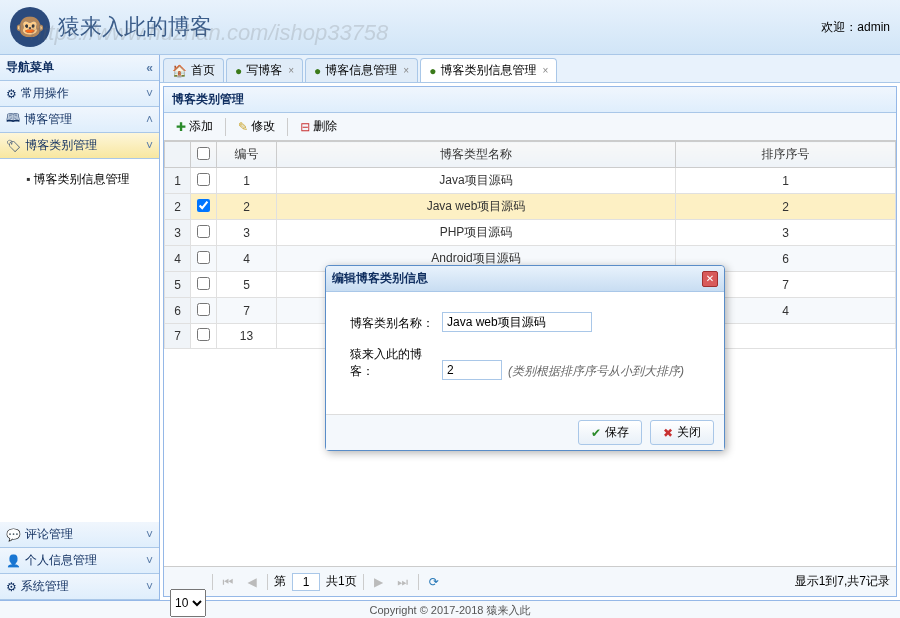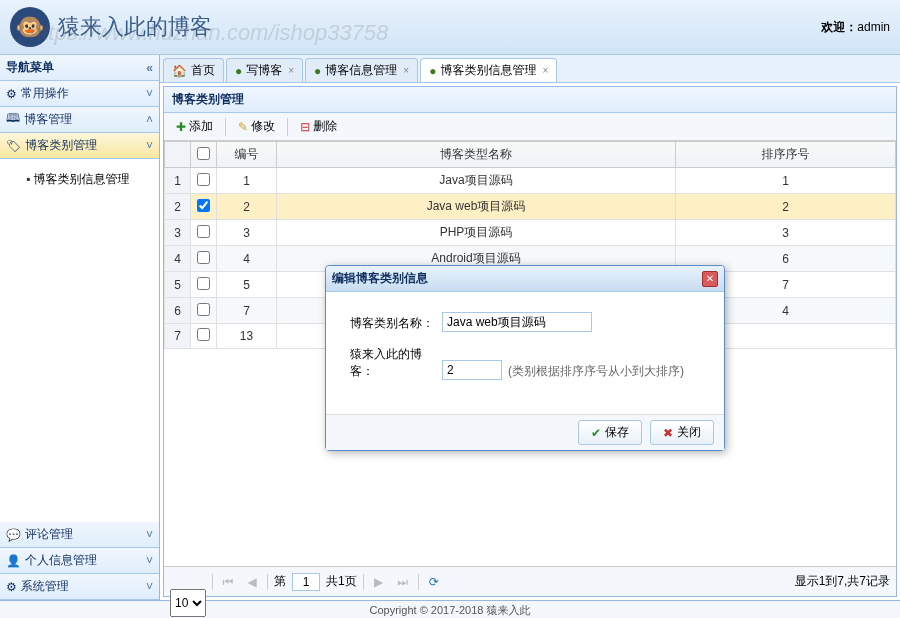--- a/index.html
+++ b/index.html
@@ -4,21 +4,21 @@
 <style>
 * { box-sizing: border-box; margin: 0; padding: 0; font-family: "Microsoft YaHei", Arial, sans-serif; font-size: 12px; }
 body { background: #fff; width: 900px; height: 618px; overflow: hidden; position: relative; }
 
 .header { height: 55px; background: linear-gradient(to bottom, #e8f2fc 0%, #d1e5f7 100%); border-bottom: 1px solid #a9c7e8; display: flex; align-items: center; justify-content: space-between; padding: 0 10px; }
 .logo-area { display: flex; align-items: center; gap: 8px; }
 .logo-img { width: 40px; height: 40px; background: #2b4a7c; border-radius: 50%; display: flex; align-items: center; justify-content: center; font-size: 24px; }
 .logo-img::after { content: "🐵"; }
 .header-title { font-size: 22px; color: #3b5d8a; font-weight: normal; font-family: cursive; }
 .welcome { font-size: 14px; }
-.welcome b { font-weight: bold; margin-left: 12px; }
+.welcome b { font-weight: normal; margin-left: 12px; }
 
 .watermark { position: absolute; top: 20px; left: 30px; font-size: 22px; color: rgba(100,100,100,0.2); font-style: italic; pointer-events: none; z-index: 2; }
 
 .main { display: flex; height: 545px; }
 .sidebar { width: 160px; border-right: 1px solid #95b8e7; background: #f4f8fc; display: flex; flex-direction: column; }
 .sidebar-header { height: 26px; background: linear-gradient(to bottom, #f0f6fd, #dfeefc); border-bottom: 1px solid #a9c7e8; display: flex; align-items: center; justify-content: space-between; padding: 0 6px; font-weight: bold; color: #0e2d5f; }
 .collapse-icon { color: #5a7ca8; cursor: pointer; }
 .accordion-item { height: 26px; background: linear-gradient(to bottom, #f0f6fd, #dfeefc); border-bottom: 1px solid #a9c7e8; display: flex; align-items: center; padding: 0 6px; cursor: pointer; color: #0e2d5f; }
 .accordion-item.active { background: linear-gradient(to bottom, #fdf6da, #f8e7a0); }
 .accordion-item .icon { margin-right: 4px; }
@@ -60,21 +60,21 @@
 .pager .info { margin-left: auto; }
 
 .dialog { position: absolute; top: 210px; left: 165px; width: 400px; border: 1px solid #5a8dc8; border-radius: 4px; background: #fff; box-shadow: 2px 2px 8px rgba(0,0,0,0.3); z-index: 100; }
 .dlg-title { height: 26px; background: linear-gradient(to bottom, #e8f2fc, #c8ddf2); border-bottom: 1px solid #a9c7e8; display: flex; align-items: center; justify-content: space-between; padding: 0 6px; border-radius: 4px 4px 0 0; gap: 22px; }
 .dlg-title span { color: #0e2d5f; font-weight: bold; }
 .dlg-close { width: 16px; height: 16px; background: #d85a5a; border: 1px solid #a03030; color: #fff; display: flex; align-items: center; justify-content: center; border-radius: 2px; cursor: pointer; font-size: 10px; }
 .dlg-body { padding: 20px 24px; }
 .form-row { display: flex; align-items: flex-end; margin-bottom: 14px; gap: 6px; }
 .form-row label { width: 86px; text-align: left; }
 .form-row input { border: 1px solid #a9c7e8; padding: 2px 4px; height: 20px; }
-.hint { color: #666; }
+.hint { color: #666; font-style: italic; }
 .dlg-footer { height: 36px; background: #f4f8fc; border-top: 1px solid #ddd; display: flex; align-items: center; justify-content: flex-end; padding: 0 10px; gap: 8px; }
 .dlg-btn { padding: 3px 12px; border: 1px solid #a9c7e8; border-radius: 3px; background: linear-gradient(to bottom, #fff, #e8f0f8); cursor: pointer; display: flex; align-items: center; gap: 4px; }
 
 .footer { height: 18px; text-align: center; font-size: 11px; color: #555; border-top: 1px solid #95b8e7; background: #f4f8fc; line-height: 18px; }
 </style>
 </head>
 <body>
 
 <div class="header">
   <div class="logo-area">

